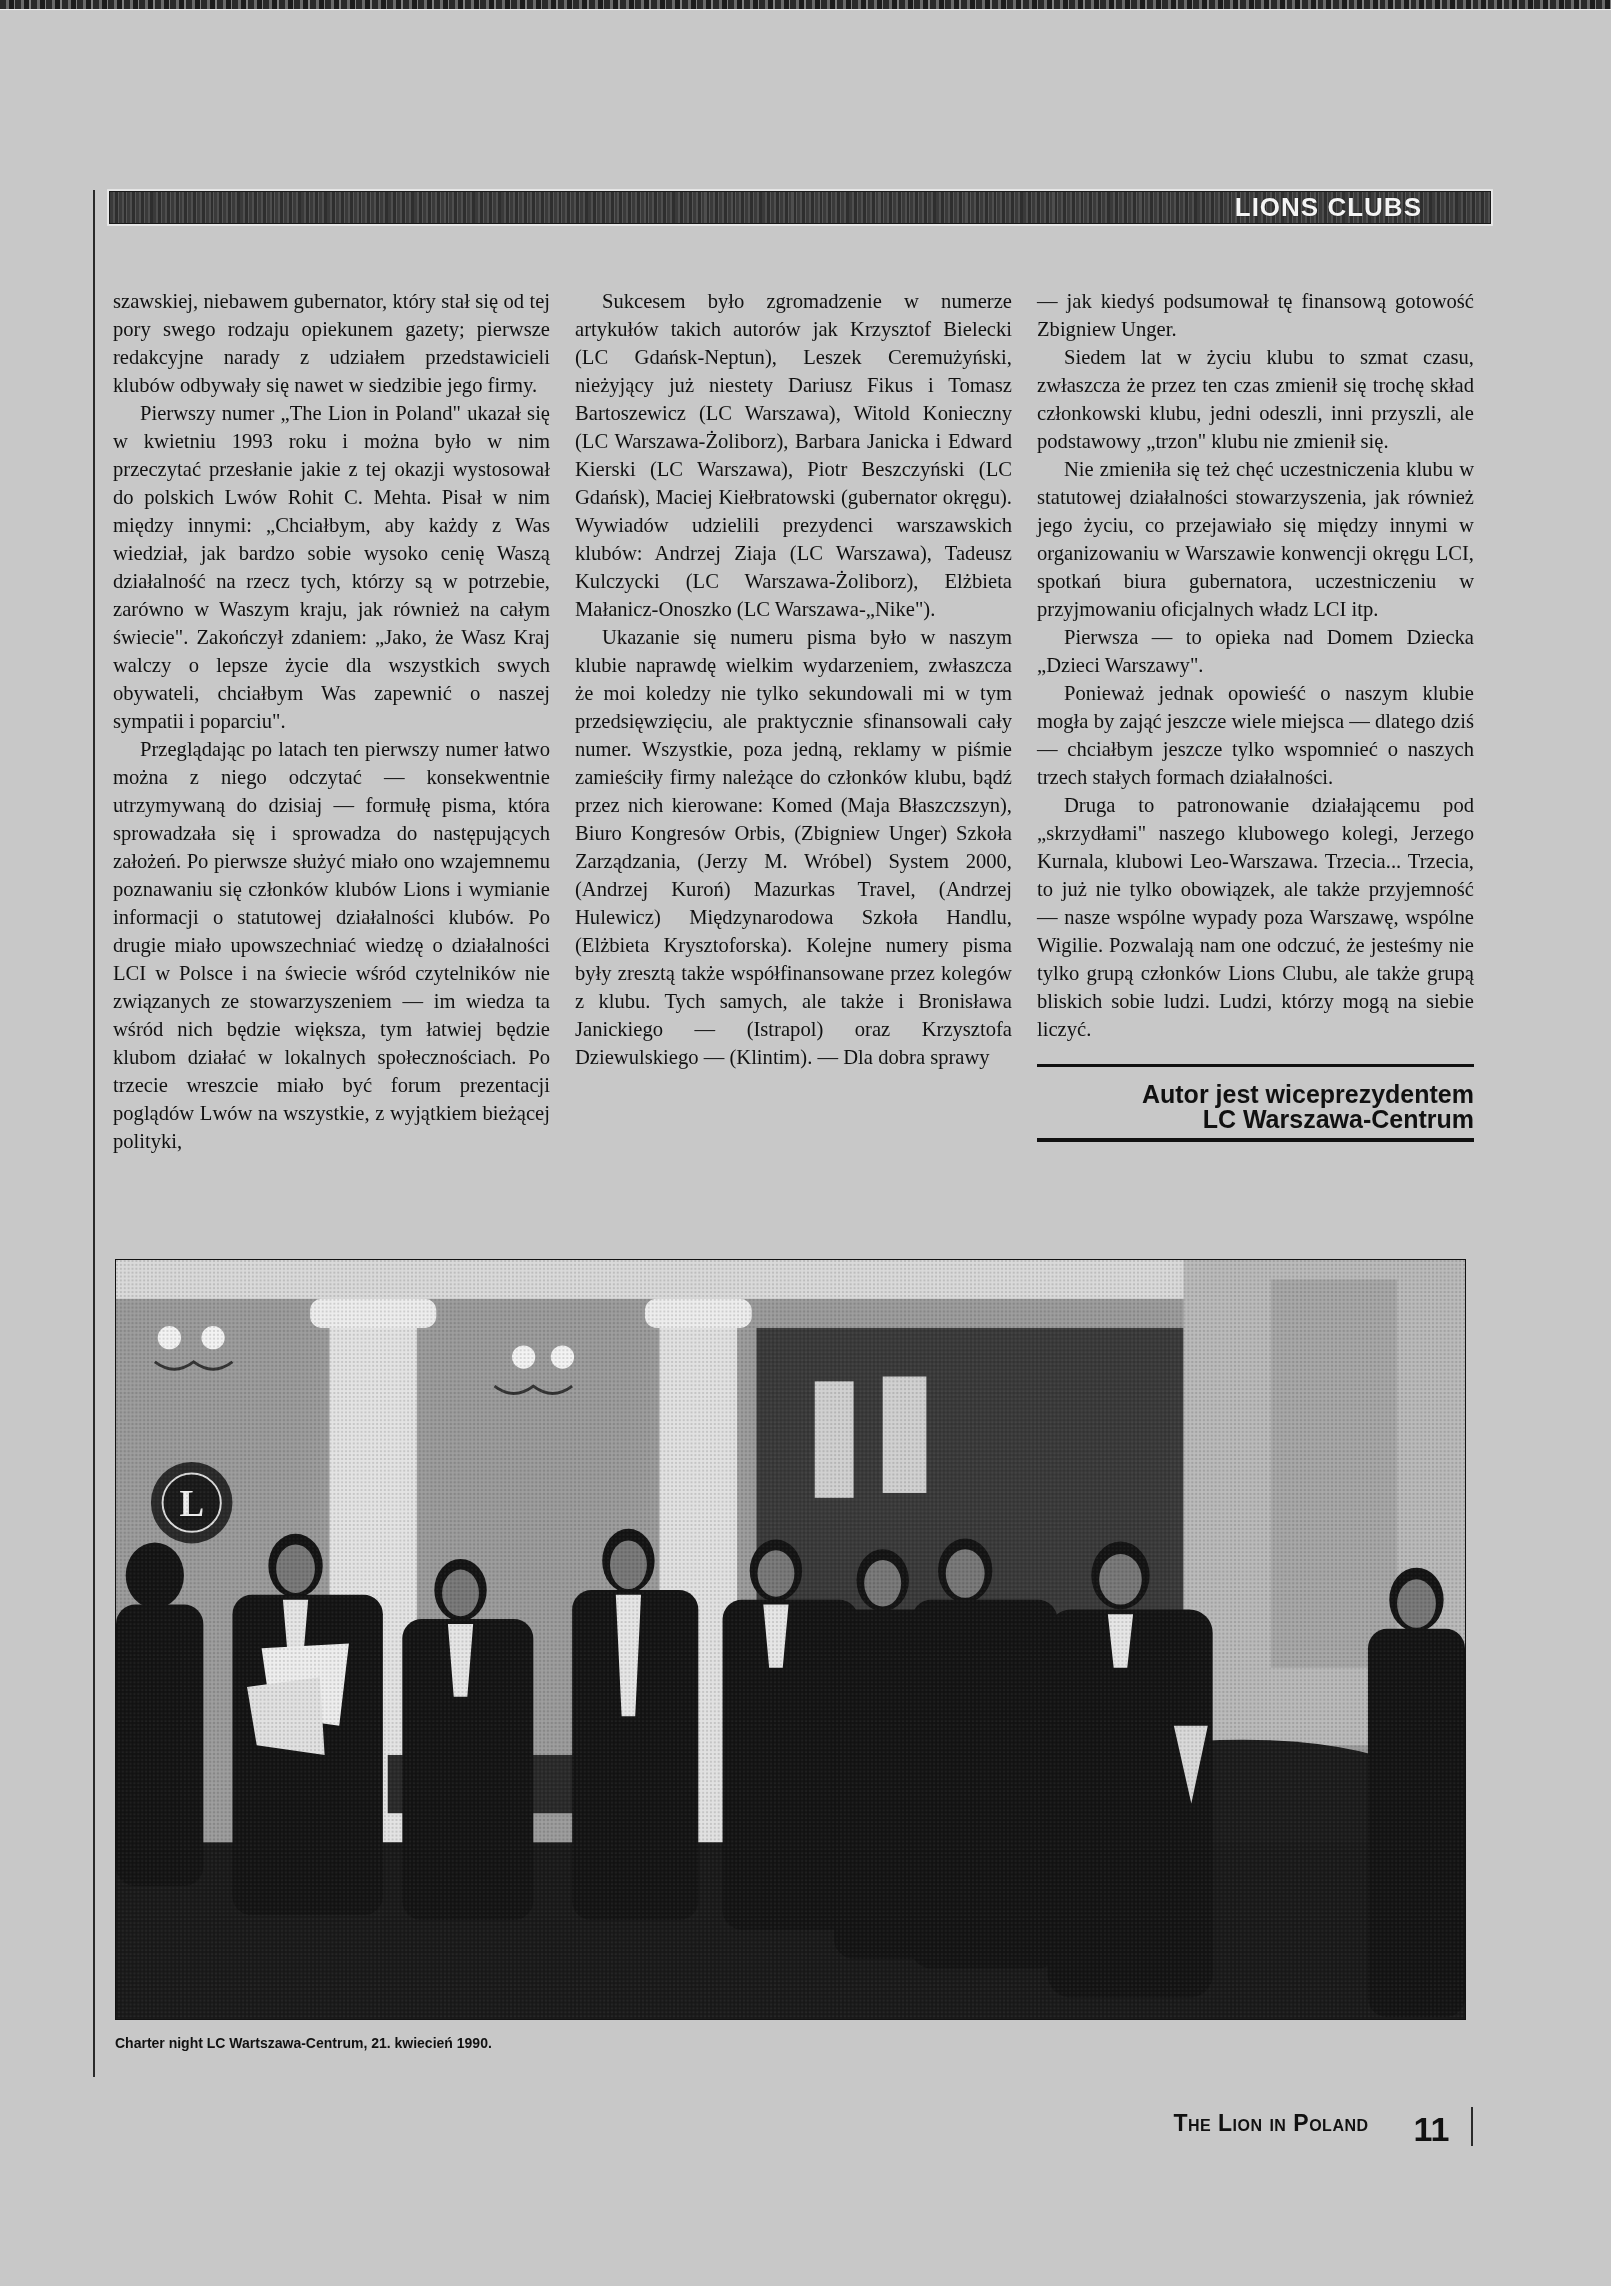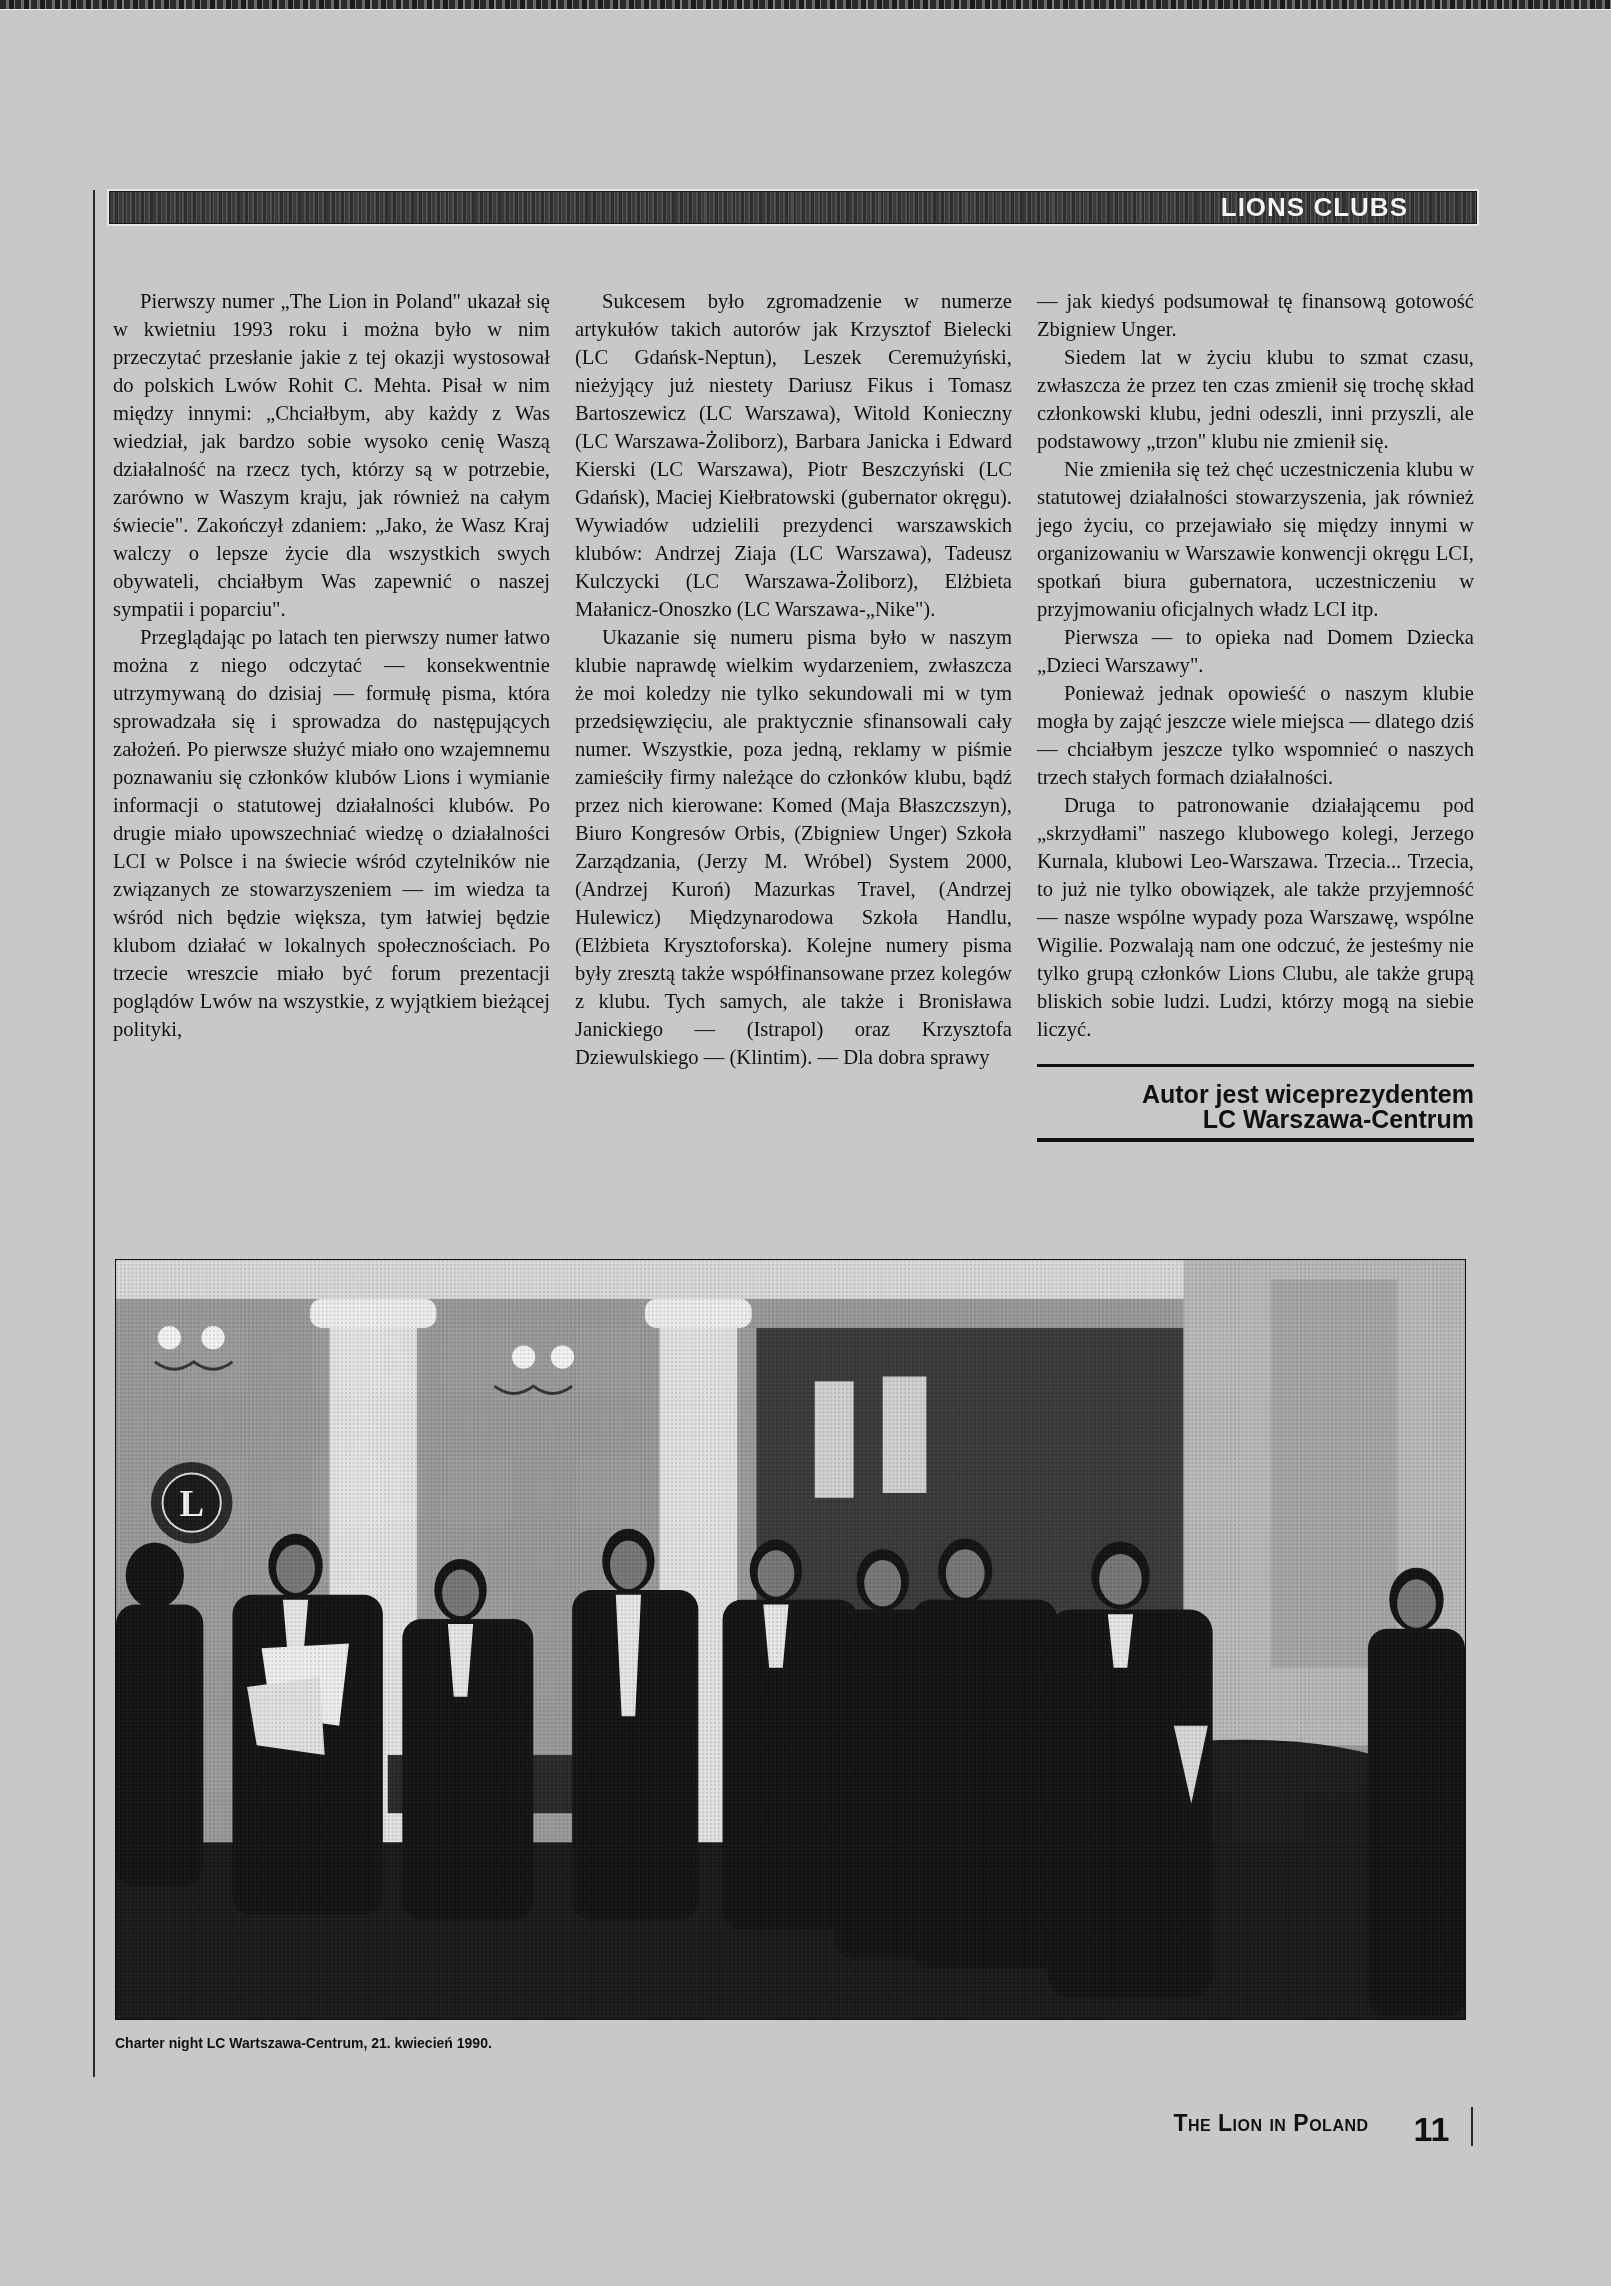--- a/index.html
+++ b/index.html
@@ -22,21 +22,21 @@
     position: absolute; left: 93px; top: 179px; width: 1.9px; height: 1887px; background: #2a2a2a;
   }
   .vline-right {
     position: absolute; left: 1471px; top: 2096px; width: 1.9px; height: 39px; background: #2a2a2a;
   }
   .section-bar {
     position: absolute; left: 109px; top: 180px; width: 1366px; height: 31px;
     background: repeating-linear-gradient(90deg, #3a3a3a 0 2.9px, #4e4e4e 2.9px 4.9px, #2e2e2e 4.9px 7.8px, #555 7.8px 8.7px);
     border: 1.9px solid #1a1a1a;
     box-shadow: 0 0 0 1.9px #e8e8e8;
-    display: flex; align-items: center; justify-content: flex-end;
+    display: flex; align-items: center; justify-content: flex-end; padding-left: 14px;
   }
   .section-title {
     font-family: "Liberation Sans", "DejaVu Sans", sans-serif;
     font-weight: bold; font-size: 26px; color: #f4f4f4; letter-spacing: 1px;
     margin-right: 68px; text-shadow: 0 0 1px #000;
   }
   .columns {
     position: absolute; left: 113px; top: 276px; width: 1360px; height: 941px;
   }
   .col {
@@ -90,20 +90,21 @@
 
 <div class="page">
   <div class="vline-left"></div>
 
   <div class="section-bar">
     <span class="section-title">LIONS CLUBS</span>
   </div>
 
   <div class="columns">
     <div class="col col1">
+      <p>szawskiej, niebawem gubernator, który stał się od tej pory swego rodzaju opiekunem gazety; pierwsze redakcyjne narady z udziałem przedstawicieli klubów odbywały się nawet w siedzibie jego firmy.</p>
       <p class="indent">Pierwszy numer „The Lion in Poland" ukazał się w kwietniu 1993 roku i można było w nim przeczytać przesłanie jakie z tej okazji wystosował do polskich Lwów Rohit C. Mehta. Pisał w nim między innymi: „Chciałbym, aby każdy z Was wiedział, jak bardzo sobie wysoko cenię Waszą działalność na rzecz tych, którzy są w potrzebie, zarówno w Waszym kraju, jak również na całym świecie". Zakończył zdaniem: „Jako, że Wasz Kraj walczy o lepsze życie dla wszystkich swych obywateli, chciałbym Was zapewnić o naszej sympatii i poparciu".</p>
       <p class="indent">Przeglądając po latach ten pierwszy numer łatwo można z niego odczytać — konsekwentnie utrzymywaną do dzisiaj — formułę pisma, która sprowadzała się i sprowadza do następujących założeń. Po pierwsze służyć miało ono wzajemnemu poznawaniu się członków klubów Lions i wymianie informacji o statutowej działalności klubów. Po drugie miało upowszechniać wiedzę o działalności LCI w Polsce i na świecie wśród czytelników nie związanych ze stowarzyszeniem — im wiedza ta wśród nich będzie większa, tym łatwiej będzie klubom działać w lokalnych społecznościach. Po trzecie wreszcie miało być forum prezentacji poglądów Lwów na wszystkie, z wyjątkiem bieżącej polityki,</p>
     </div>
     <div class="col col2">
       <p class="indent">Sukcesem było zgromadzenie w numerze artykułów takich autorów jak Krzysztof Bielecki (LC Gdańsk-Neptun), Leszek Ceremużyński, nieżyjący już niestety Dariusz Fikus i Tomasz Bartoszewicz (LC Warszawa), Witold Konieczny (LC Warszawa-Żoliborz), Barbara Janicka i Edward Kierski (LC Warszawa), Piotr Beszczyński (LC Gdańsk), Maciej Kiełbratowski (gubernator okręgu). Wywiadów udzielili prezydenci warszawskich klubów: Andrzej Ziaja (LC Warszawa), Tadeusz Kulczycki (LC Warszawa-Żoliborz), Elżbieta Małanicz-Onoszko (LC Warszawa-„Nike").</p>
       <p class="indent">Ukazanie się numeru pisma było w naszym klubie naprawdę wielkim wydarzeniem, zwłaszcza że moi koledzy nie tylko sekundowali mi w tym przedsięwzięciu, ale praktycznie sfinansowali cały numer. Wszystkie, poza jedną, reklamy w piśmie zamieściły firmy należące do członków klubu, bądź przez nich kierowane: Komed (Maja Błaszczszyn), Biuro Kongresów Orbis, (Zbigniew Unger) Szkoła Zarządzania, (Jerzy M. Wróbel) System 2000, (Andrzej Kuroń) Mazurkas Travel, (Andrzej Hulewicz) Międzynarodowa Szkoła Handlu, (Elżbieta Krysztoforska). Kolejne numery pisma były zresztą także współfinansowane przez kolegów z klubu. Tych samych, ale także i Bronisława Janickiego — (Istrapol) oraz Krzysztofa Dziewulskiego — (Klintim). — Dla dobra sprawy</p>
     </div>
     <div class="col col3">
       <p>— jak kiedyś podsumował tę finansową gotowość Zbigniew Unger.</p>
       <p class="indent">Siedem lat w życiu klubu to szmat czasu, zwłaszcza że przez ten czas zmienił się trochę skład członkowski klubu, jedni odeszli, inni przyszli, ale podstawowy „trzon" klubu nie zmienił się.</p>

